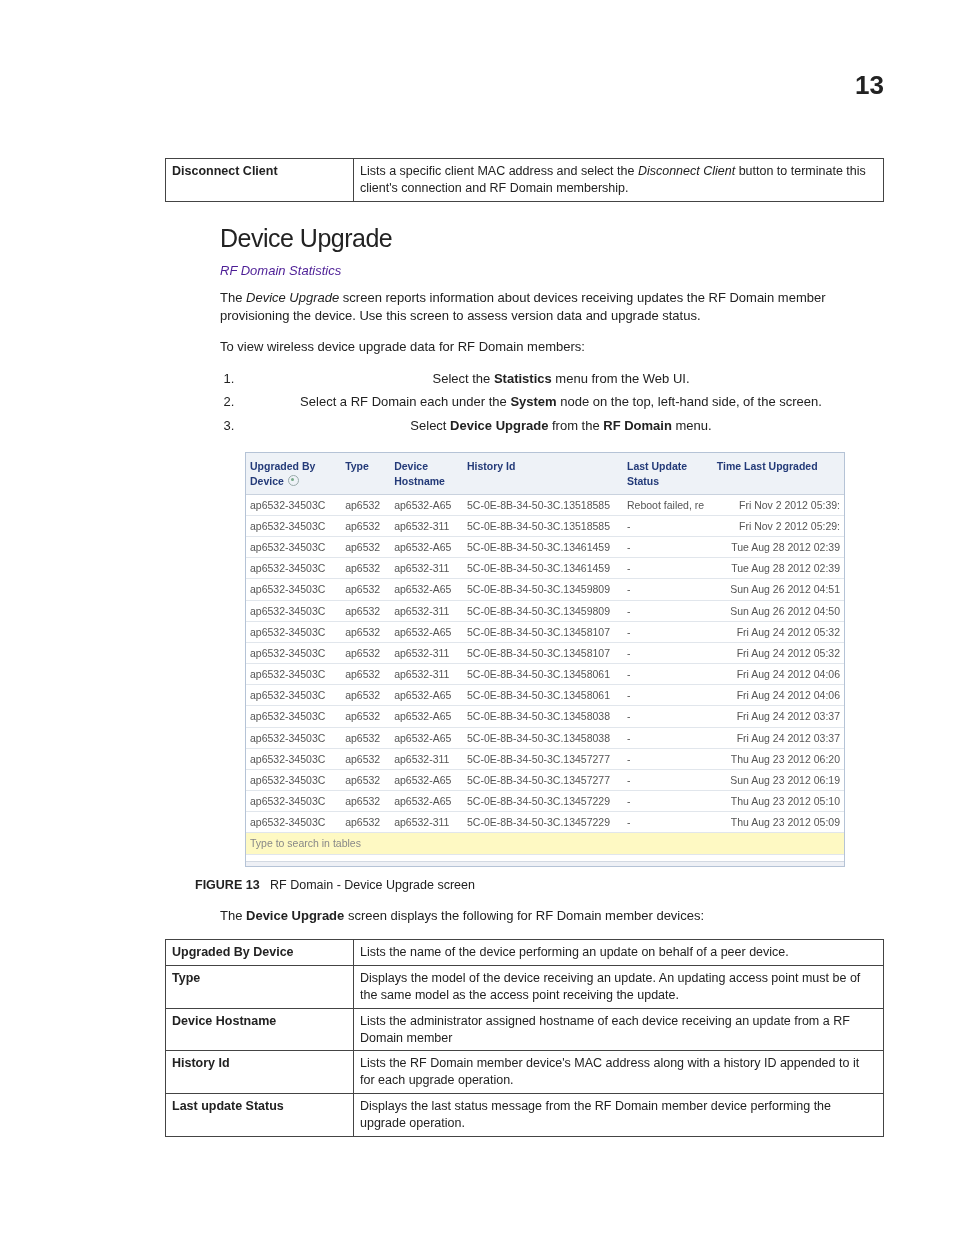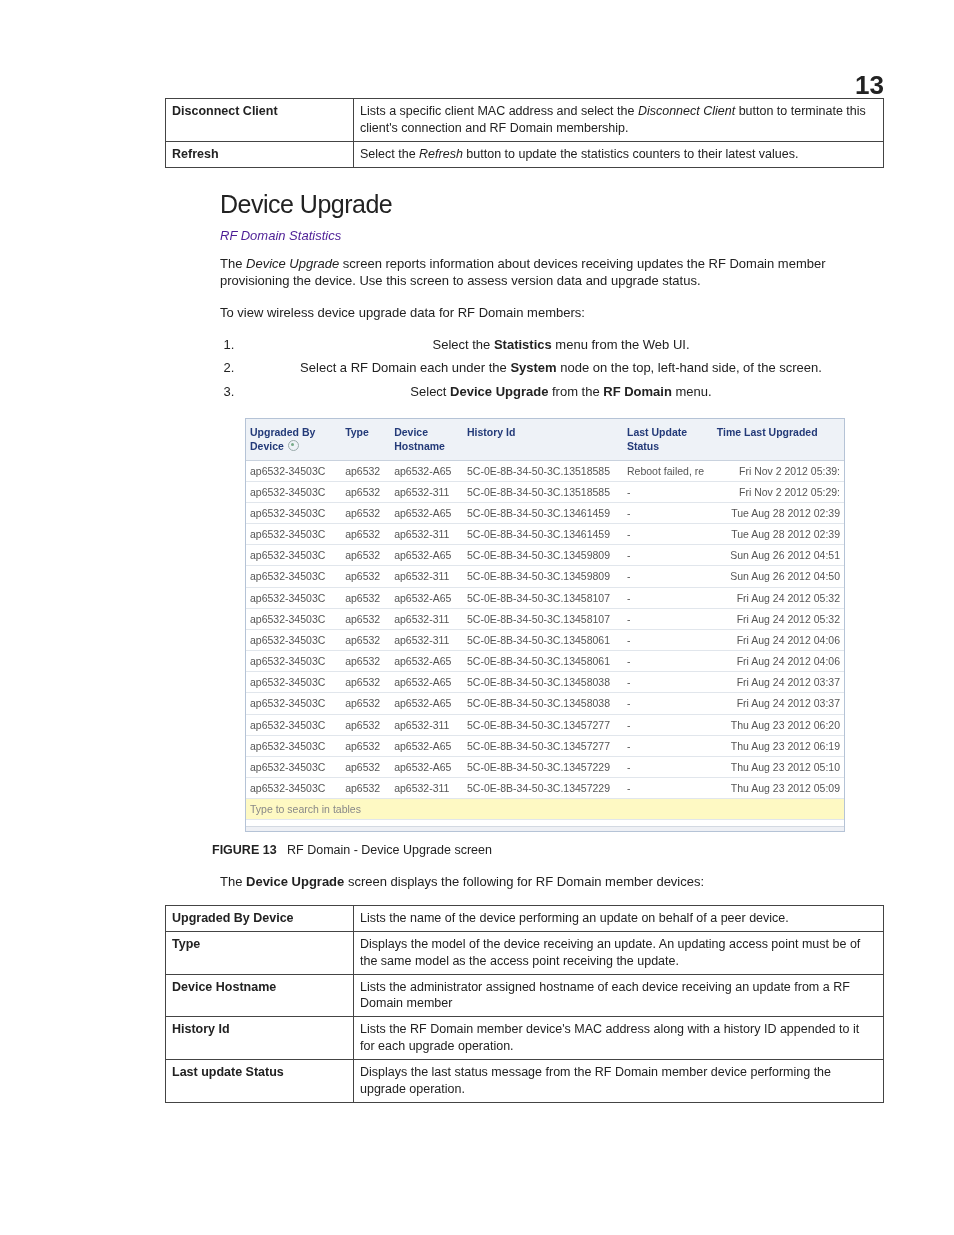--- a/index.html
+++ b/index.html
@@ -117,32 +117,26 @@
     margin-top: 6px;
   }
   .col1{width:95px}.col2{width:45px}.col3{width:70px}.col4{width:158px}.col5{width:85px}.col6{width:132px}
   td.tr { text-align: right; }
 </style>
 </head>
 <body>
 
 <div class="page-num">13</div>
 
-<table class="def-table" style="margin-top:38px">
+<table class="def-table" style="margin-top:98px">
   <tbody>
       <tr>
     <td class="term">Disconnect Client</td>
     <td>
       <span>Lists a specific client MAC address and select the </span><i>Disconnect Client</i><span> button to terminate this client's connection and RF Domain membership.</span>
-    </td>
-  </tr>
-  <tr>
-    <td class="term">Refresh</td>
-    <td>
-      <span>Select the </span><i>Refresh</i><span> button to update the statistics counters to their latest values.</span>
     </td>
   </tr>
 </tbody>
   </table>
 
 <h1 class="sec-title" style="margin-left:55px">Device Upgrade</h1>
 
 <div style="margin-left:55px">
   <span class="rf-link">RF Domain Statistics</span>
 
@@ -282,21 +276,21 @@
             <td>5C-0E-8B-34-50-3C.13457277</td>
             <td>-</td>
             <td class="tr">Thu Aug 23 2012 06:20</td>
           </tr>
           <tr>
             <td>ap6532-34503C</td>
             <td>ap6532</td>
             <td>ap6532-A65</td>
             <td>5C-0E-8B-34-50-3C.13457277</td>
             <td>-</td>
-            <td class="tr">Thu Aug 23 2012 06:19</td>
+            <td class="tr">Sun Aug 23 2012 06:19</td>
           </tr>
           <tr>
             <td>ap6532-34503C</td>
             <td>ap6532</td>
             <td>ap6532-A65</td>
             <td>5C-0E-8B-34-50-3C.13457229</td>
             <td>-</td>
             <td class="tr">Thu Aug 23 2012 05:10</td>
           </tr>
           <tr>
@@ -313,21 +307,21 @@
         <tbody>
           <tr class="search-row">
             <td>Type to search in tables</td>
           </tr>
         </tbody>
       </table>
     <div class="highlight-bar"></div>
   </div>
 </div>
 
-<p class="caption" style="margin-left:47px">
+<p class="caption" style="margin-left:30px">
   <b>FIGURE 13</b>&nbsp;&nbsp;&nbsp;<span>RF Domain - Device Upgrade screen</span>
 </p>
 
 <p class="bodytext" style="margin-left:55px">
   <span>The </span><b>Device Upgrade</b><span> screen displays the following for RF Domain member devices:</span>
 </p>
 
 <table class="def-table">
   <tbody id="bottom-body">
       <tr>

